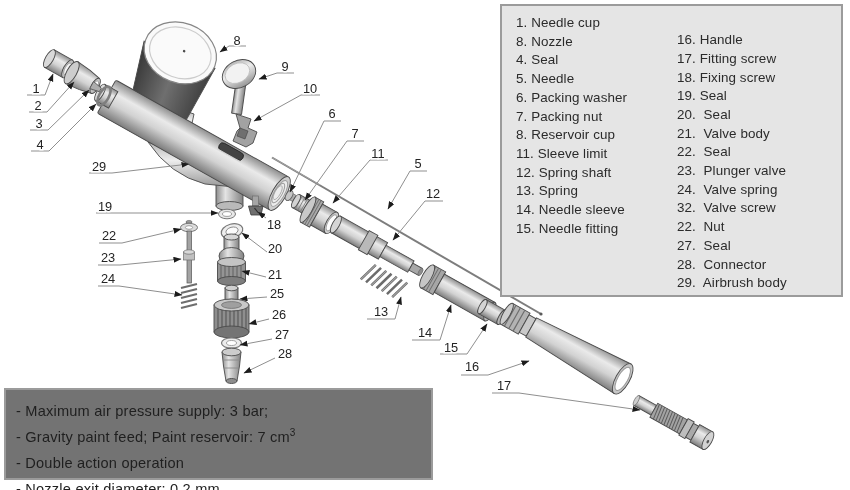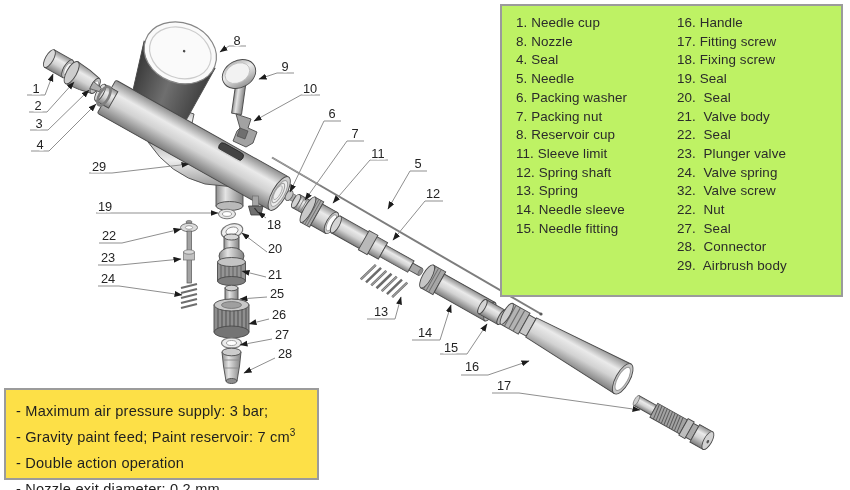--- a/index.html
+++ b/index.html
@@ -1,30 +1,30 @@
 <!DOCTYPE html>
 <html><head>
 <meta charset="utf-8">
 <style>
   html,body{margin:0;padding:0;background:#ffffff;}
   .stage{position:relative;width:850px;height:490px;background:#fff;overflow:hidden;
          font-family:"Liberation Sans",sans-serif;}
   .stage svg{position:absolute;left:0;top:0;}
   
   .parts-box{position:absolute;left:500px;top:4px;width:343px;height:293px;
-             box-sizing:border-box;border:2px solid #9b9b9b;background:#bef264;
+             box-sizing:border-box;border:2px solid #9b9b9b;background:#e5e5e5;
              display:flex;padding:8px 2px 2px 14px;z-index:5;}
   .parts-col{display:flex;flex-direction:column;}
   .parts-col.c1{width:161px;}
-  .parts-col.c2{flex:1;}
+  .parts-col.c2{flex:1;justify-content:flex-end;}
   .pl-item{font-size:13.4px;line-height:18.7px;color:#2b2b2b;white-space:pre;
            letter-spacing:0.1px;}
   
-  .specs-box{position:absolute;left:4px;top:388px;width:315px;height:92px;
-             box-sizing:border-box;border:2px solid #9b9b9b;background:#fde047;
+  .specs-box{position:absolute;left:4px;top:388px;width:429px;height:92px;
+             box-sizing:border-box;border:2px solid #9b9b9b;background:#737373;
              padding:6px 0 0 10px;z-index:5;}
   .spec-line{font-size:14.6px;line-height:21px;color:#1f1f1f;white-space:pre;
              letter-spacing:0.2px;}
   .spec-line sup{font-size:10px;}
   
   .outl{stroke:#4a4a4a;stroke-width:0.9;}
   .thin{stroke:#6e6e6e;stroke-width:0.7;}
   .leader{fill:none;stroke:#8f8f8f;stroke-width:1;}
   .callout-num{font-family:"Liberation Sans",sans-serif;font-size:12.8px;fill:#242424;
                text-anchor:middle;paint-order:stroke;stroke:#ffffff;stroke-width:3px;}

